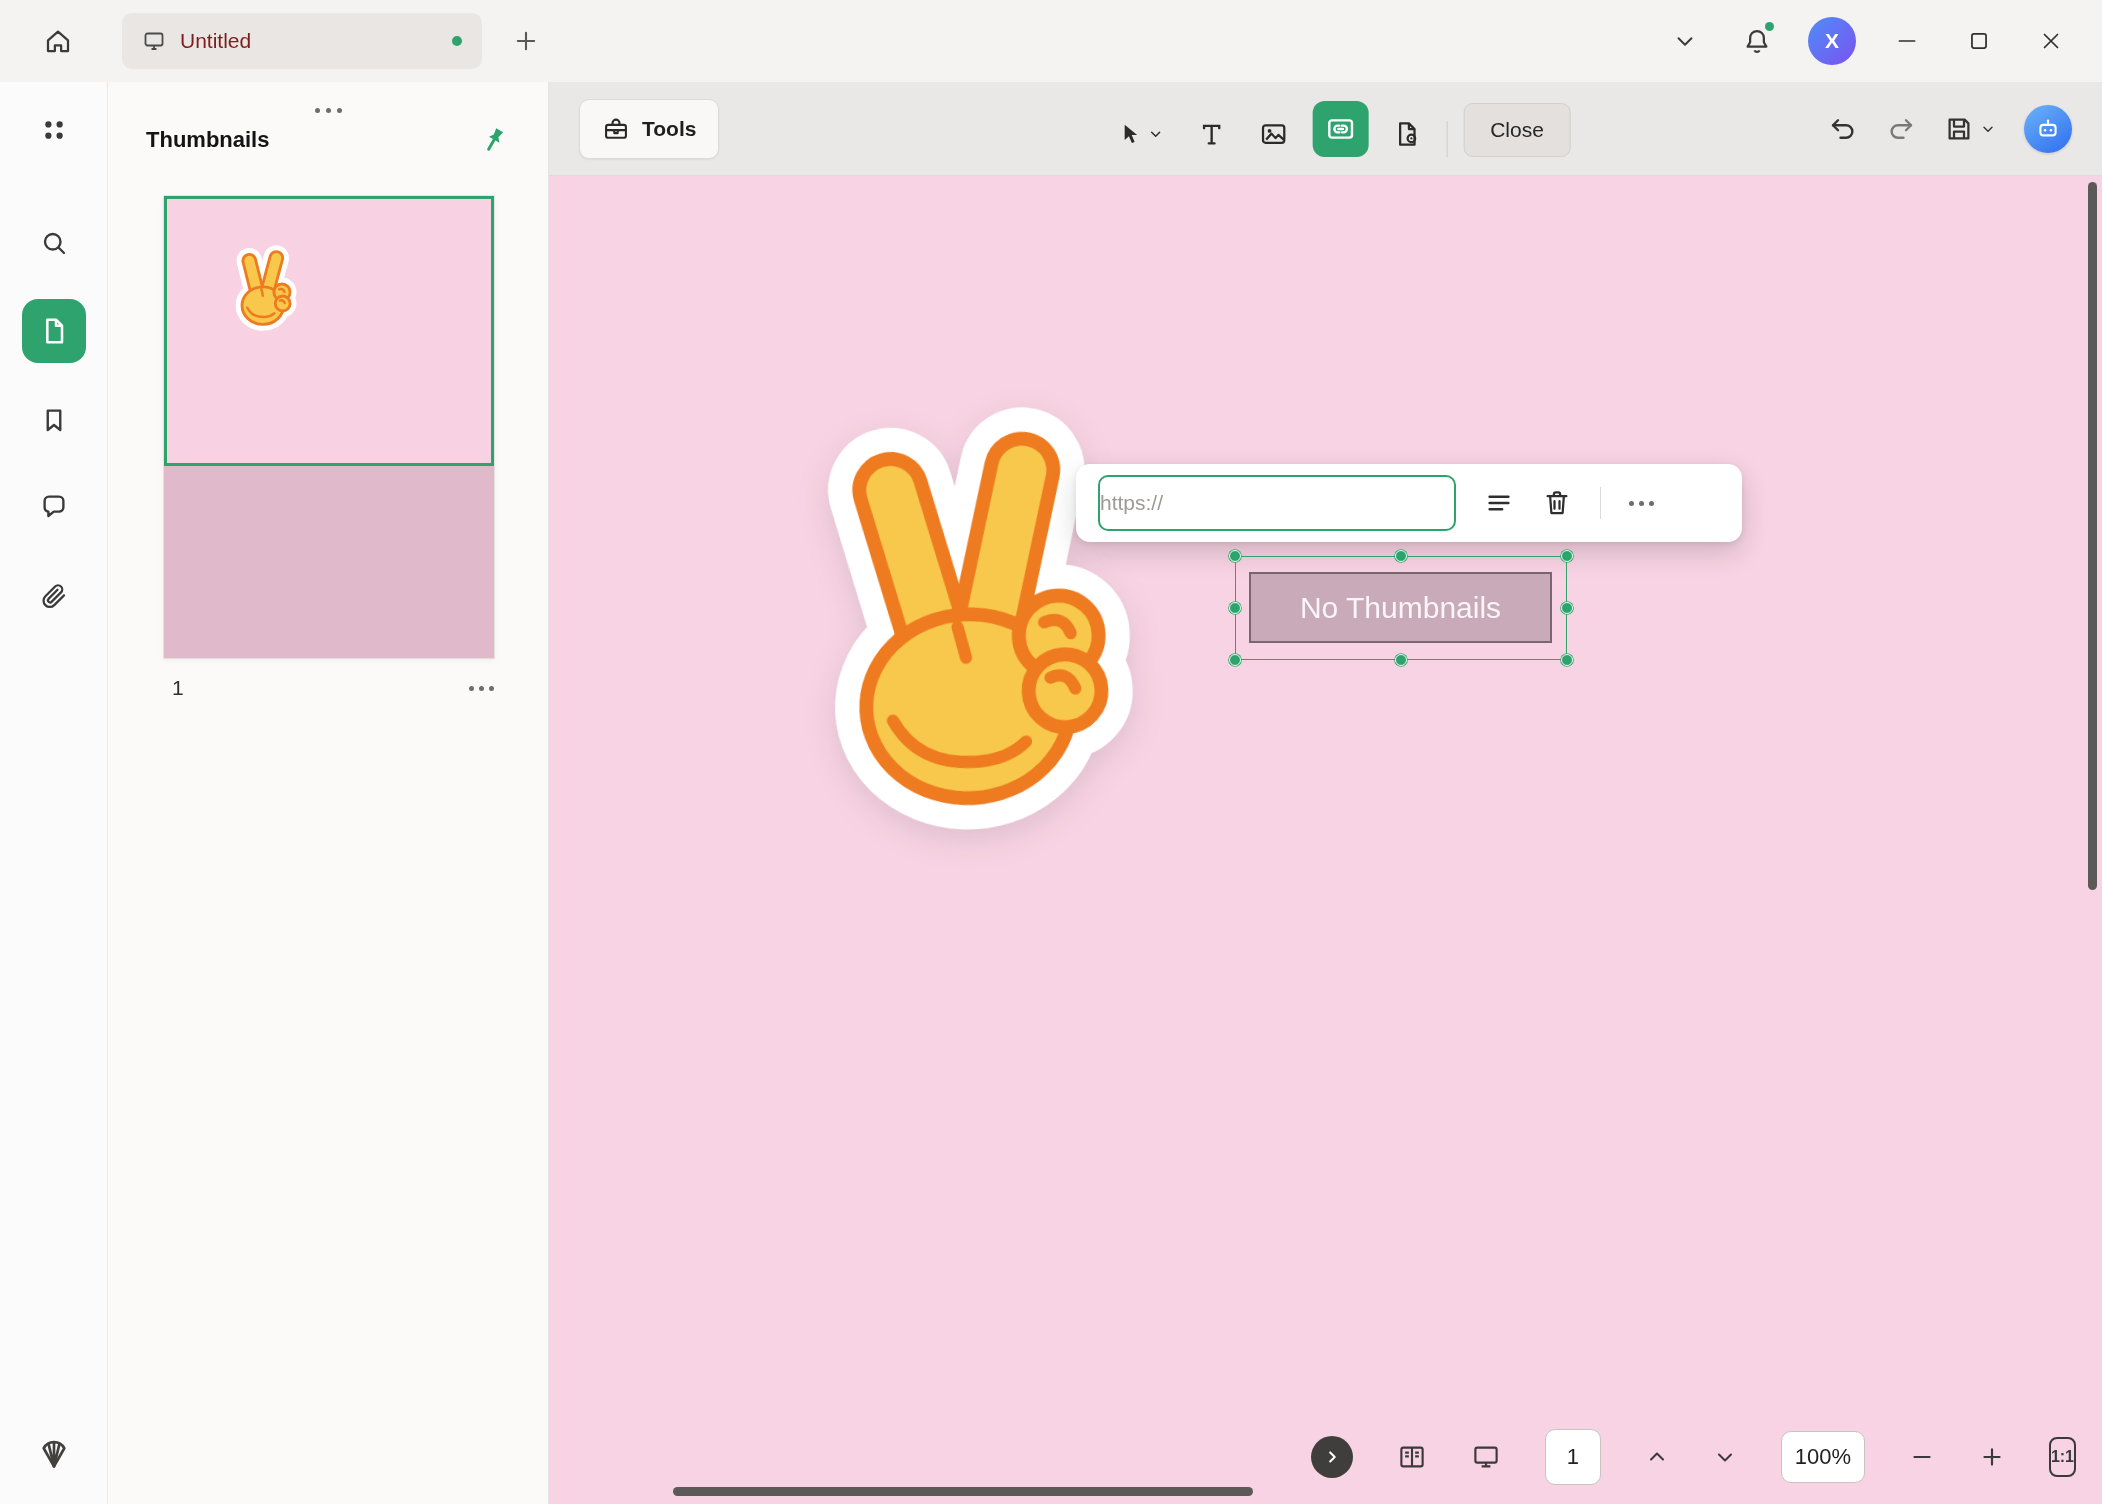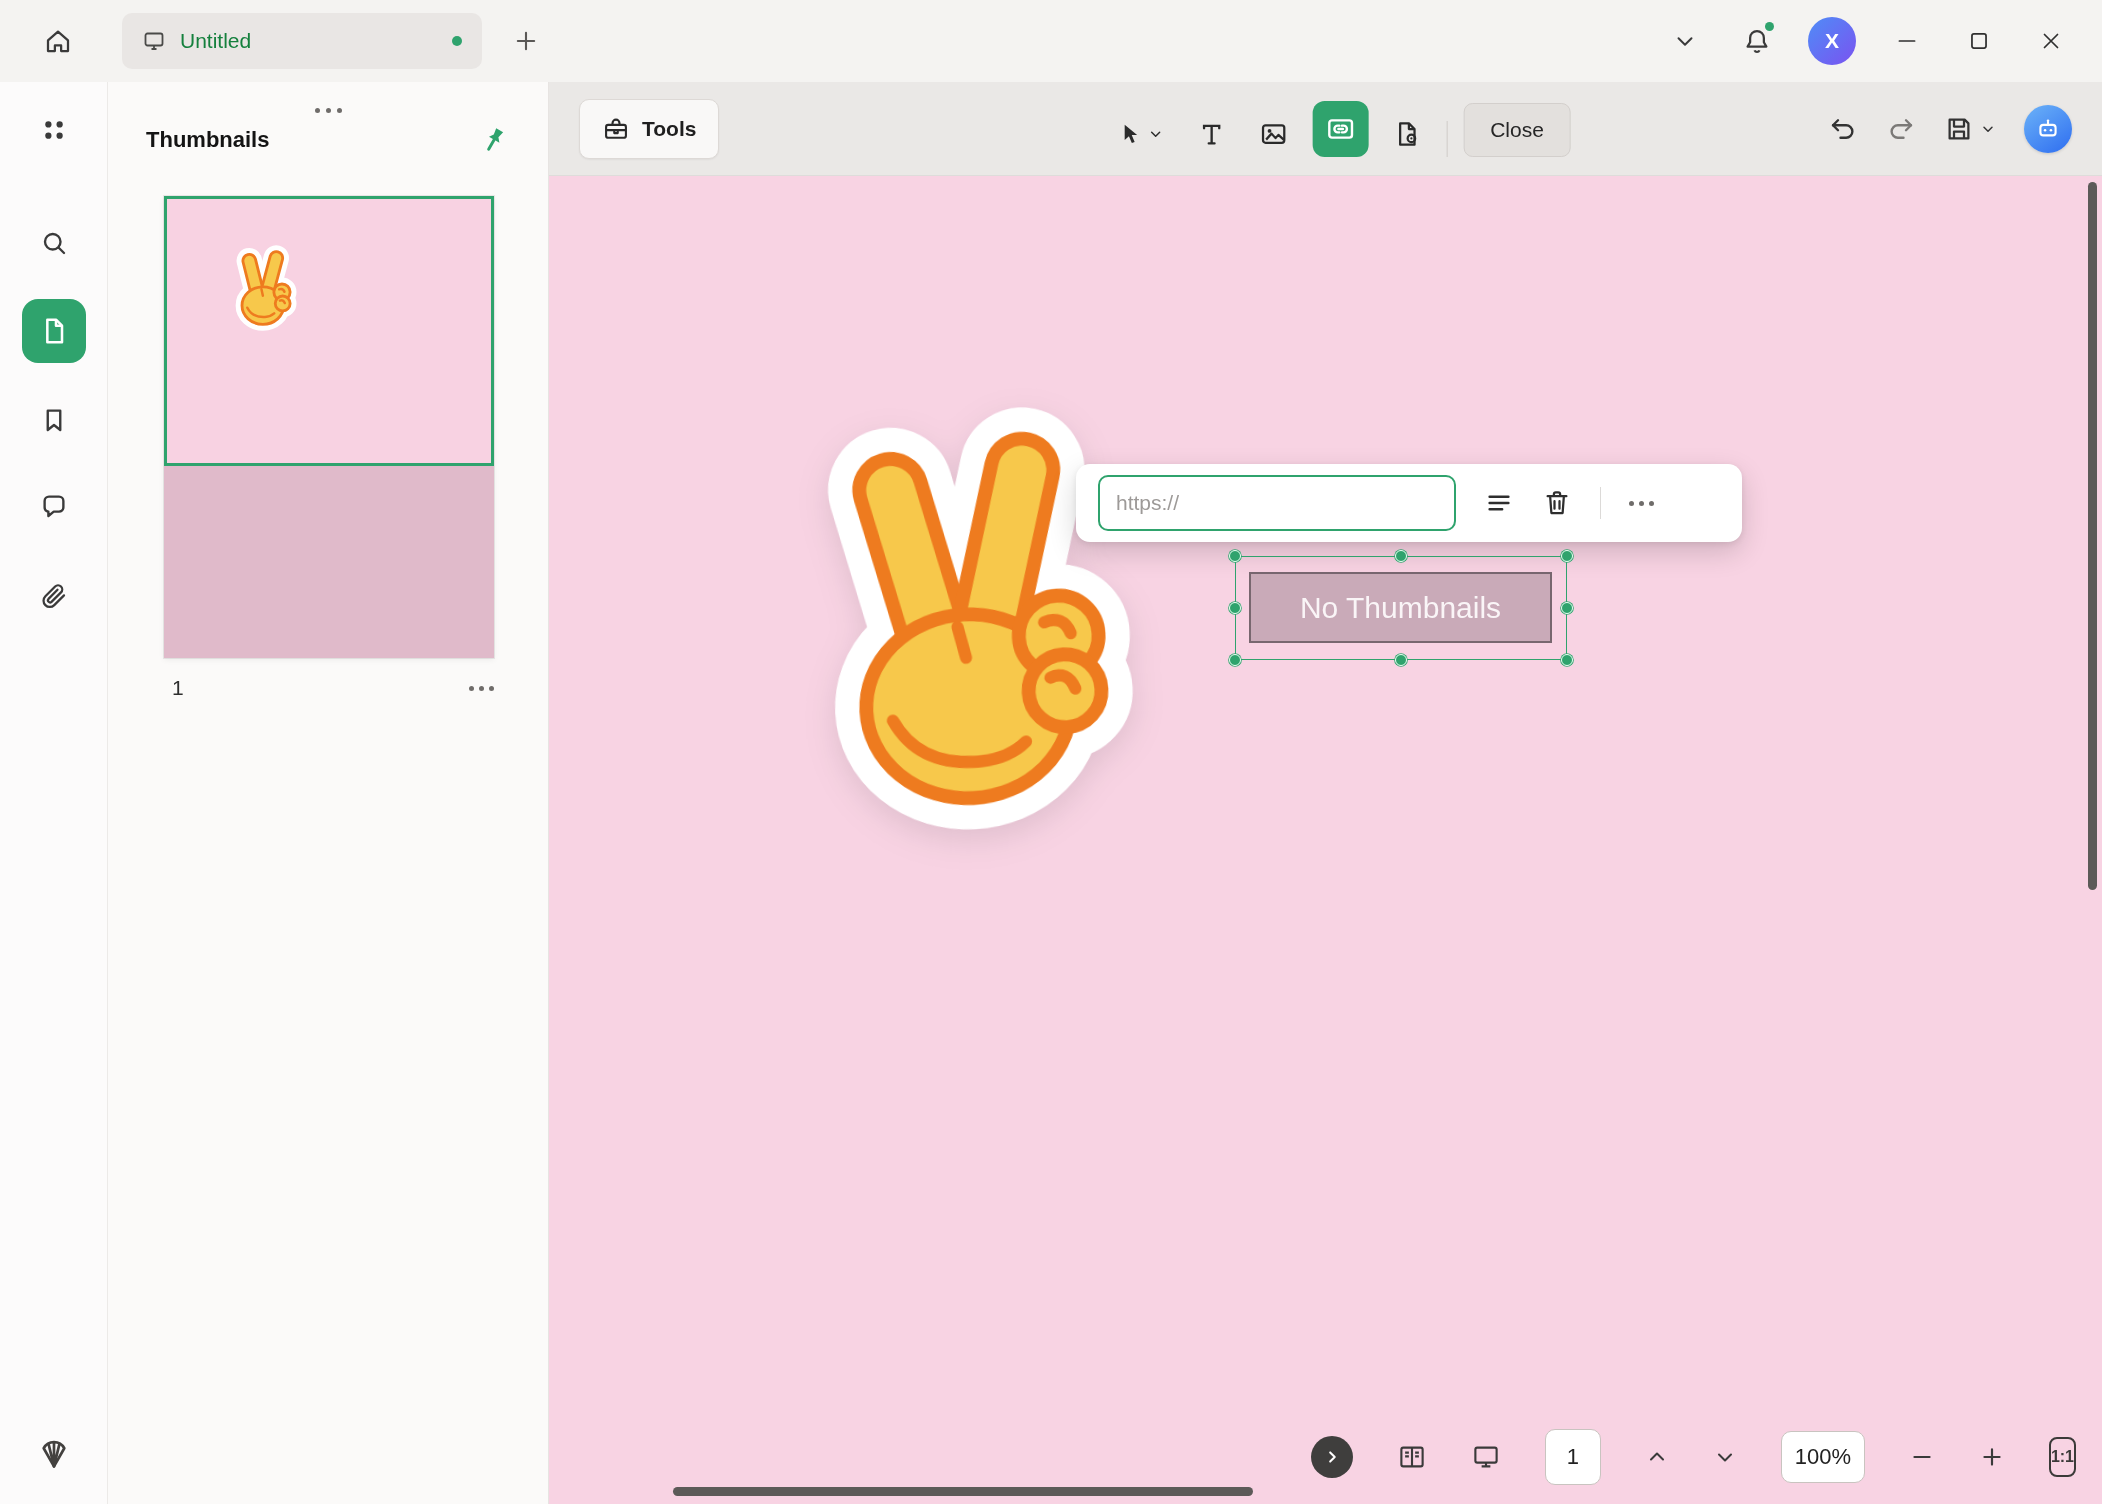--- a/index.html
+++ b/index.html
@@ -8,21 +8,21 @@
   svg{overflow:visible;display:block}
   button{font-family:inherit;background:none;border:none;cursor:pointer}
 
   .app{width:2102px;height:1504px;display:flex;flex-direction:column}
 
   
   .titlebar{height:82px;flex:0 0 82px;background:#f4f3f1;display:flex;align-items:center;padding:0 30px 0 36px}
   .icon-btn{display:flex;align-items:center;justify-content:center}
   .home-btn{width:44px;height:44px;border-radius:8px}
   .tab{width:360px;height:56px;background:#e9e6e4;border-radius:10px;display:flex;align-items:center;gap:14px;padding:0 20px;margin-left:42px;cursor:pointer}
-  .tab-title{font-size:21px;color:#15803d}
+  .tab-title{font-size:21px;color:#7f1d1d}
   .dot-green{width:10px;height:10px;border-radius:50%;background:var(--accent,#2fa36d);margin-left:auto}
   .newtab-btn{width:44px;height:44px;margin-left:22px}
   .titlebar-right{margin-left:auto;display:flex;align-items:center;gap:30px}
   .tb-btn{width:42px;height:42px;border-radius:8px}
   .bell-wrap{position:relative}
   .bell-dot{position:absolute;top:2px;right:4px;width:9px;height:9px;border-radius:50%;background:var(--accent,#2fa36d)}
   .avatar{width:48px;height:48px;border-radius:50%;background:linear-gradient(135deg,var(--avatar-from,#4f8df7),var(--avatar-to,#7a52f0));color:#fff;font-size:21px;font-weight:bold;display:flex;align-items:center;justify-content:center;cursor:pointer}
 
   
   .main{flex:1;display:flex;min-height:0}
@@ -62,21 +62,21 @@
   .close-btn{height:54px;padding:0 26px;border-radius:9px;background:#e3e0dd;border:1px solid #d3cfcc;font-size:21px;color:#262626;display:flex;align-items:center}
   .toolbar-right{margin-left:auto;display:flex;align-items:center;gap:28px}
   .save-wrap{display:flex;align-items:center;gap:6px}
   .ai-btn{width:48px;height:48px;border-radius:50%;background:linear-gradient(145deg,#6cb3f8,#2e6df0);display:flex;align-items:center;justify-content:center;box-shadow:0 1px 3px rgba(0,0,0,.15)}
 
   .canvas{flex:1;background:var(--canvas-pink,#f8d3e3);position:relative;overflow:hidden;cursor:default}
   .sticker{position:absolute;left:235px;top:228px;width:382px;height:451px;transform:rotate(-3deg);filter:drop-shadow(0 10px 16px rgba(0,0,0,.10));cursor:pointer}
 
   
   .link-popup{position:absolute;left:527px;top:288px;width:666px;height:78px;background:#fff;border-radius:14px;box-shadow:0 10px 28px rgba(0,0,0,.16),0 2px 6px rgba(0,0,0,.08);display:flex;align-items:center;gap:28px;padding:0 22px}
-  .url-input{width:358px;height:56px;border:2px solid var(--accent,#2fa36d);border-radius:10px;padding:0 16px;font-size:21px;color:#4b4b4b;outline:none;background:#fff;font-family:inherit}
+  .url-input{width:358px;height:56px;border:2px solid var(--accent,#2fa36d);border-radius:10px;padding:0 0;font-size:21px;color:#4b4b4b;outline:none;background:#fff;font-family:inherit}
   .url-input::placeholder{color:#9d9a98}
   .popup-div{width:1px;height:32px;background:#dcdad8}
 
   
   .selection{position:absolute;left:686px;top:380px;width:332px;height:104px;border:1.6px solid var(--accent,#2fa36d)}
   .handle{position:absolute;width:12px;height:12px;border-radius:50%;background:var(--accent,#2fa36d);border:1.6px solid #eafff3;box-shadow:0 0 0 .8px var(--accent,#2fa36d);cursor:pointer}
   .h-tl{left:-7px;top:-7px}.h-tm{left:calc(50% - 6px);top:-7px}.h-tr{right:-7px;top:-7px}
   .h-ml{left:-7px;top:calc(50% - 6px)}.h-mr{right:-7px;top:calc(50% - 6px)}
   .h-bl{left:-7px;bottom:-7px}.h-bm{left:calc(50% - 6px);bottom:-7px}.h-br{right:-7px;bottom:-7px}
   .annotation{position:absolute;left:13px;top:15px;width:303px;height:71px;background:rgba(136,114,124,.42);border:2px solid rgba(92,80,87,.75);display:flex;align-items:center;justify-content:center;cursor:pointer}

